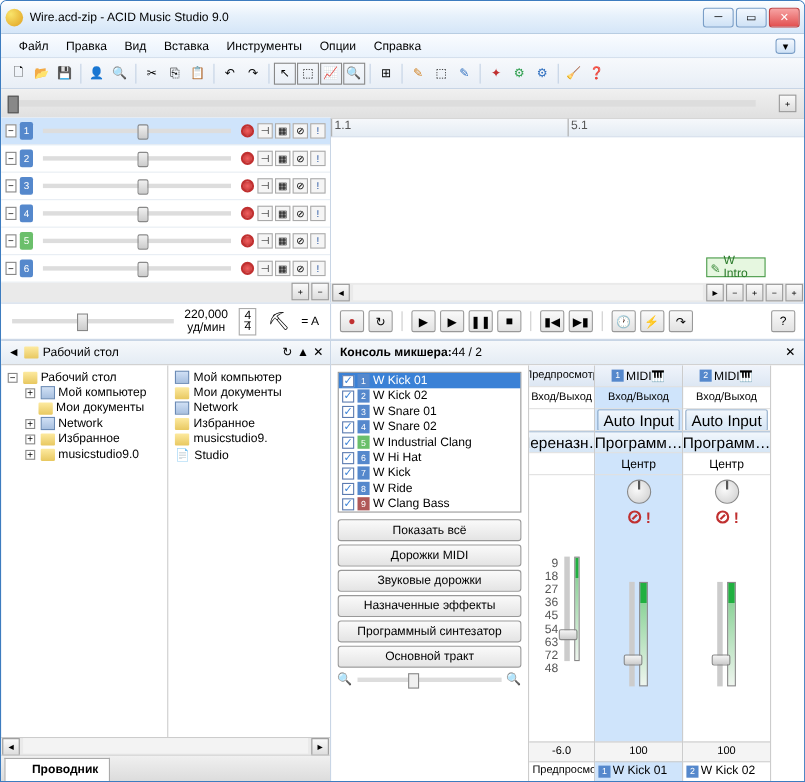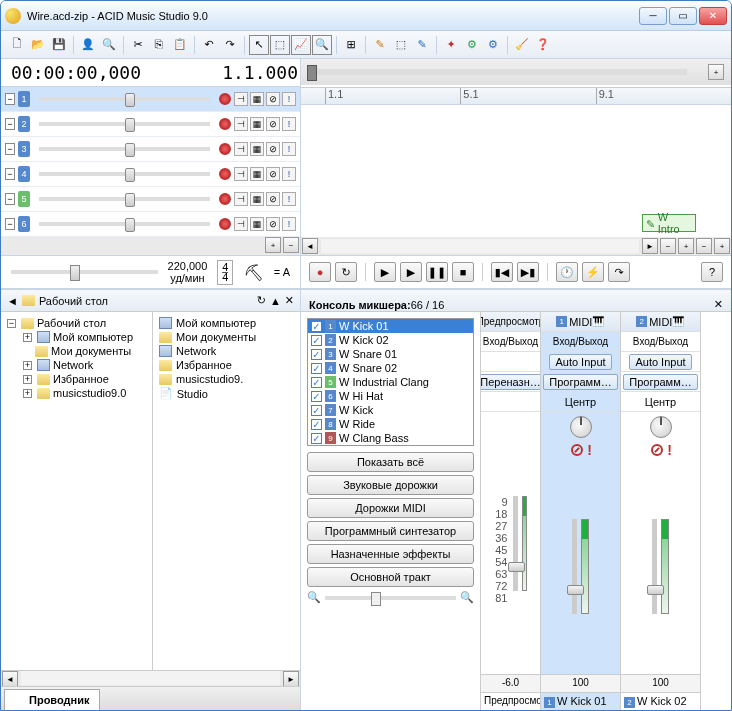--- a/index.html
+++ b/index.html
@@ -28,21 +28,21 @@
 .track-min { width:10px; height:12px; background:#fff; border:1px solid #888; font-size:9px; display:flex; align-items:center; justify-content:center; }
 .track-slider { flex:1; height:4px; background:#ddd; margin:0 6px; position:relative; }
 .track-slider::after { content:''; position:absolute; left:50%; top:-4px; width:8px; height:12px; background:linear-gradient(#f0f0f0,#ccc); border:1px solid #888; border-radius:2px; }
 .rec-ind { width:12px; height:12px; border:2px solid #c03030; border-radius:50%; background:radial-gradient(circle,#f06060,#c03030); }
 .track-btns { display:flex; gap:2px; }
 .tkbtn { width:14px; height:14px; border:1px solid #aaa; background:#f5f5f5; display:flex; align-items:center; justify-content:center; font-size:9px; }
 .timeline-panel { flex:1; display:flex; flex-direction:column; position:relative; }
 .scale-outer { background:linear-gradient(#f0f0f0,#e0e0e0); padding:2px 6px; height:26px; display:flex; align-items:center; }
 .scale-track { flex:1; height:6px; background:#ddd; position:relative; margin-right:20px; }
 .scale-track::after { content:''; position:absolute; left:0; top:-4px; width:8px; height:14px; background:#888; border:1px solid #555; }
-.ruler { height:18px; background:linear-gradient(#f6f8fb,#e4ecf4); border-top:1px solid #ccc; border-bottom:1px solid #c8d5e5; display:flex; font-size:10px; color:#555;padding-left:24px; }
+.ruler { height:18px; background:linear-gradient(#f6f8fb,#e4ecf4); border-top:1px solid #ccc; border-bottom:1px solid #c8d5e5; display:flex; font-size:10px; color:#555; }
 .ruler span { flex:1; padding-left:2px; border-left:1px solid #aaa; }
 .tl-body { flex:1; background:#fff; position:relative; height:148px; }
 .clip { position:absolute; right:35px; bottom:5px; width:54px; height:18px; background:#e6f7e0; border:1px solid #4b9b4b; font-size:9px; color:#2a7a2a; padding:1px 3px; display:flex; align-items:center; gap:2px; }
 .clip-pen { width:10px; height:10px; color:#3a8a3a; }
 .hscroll { height:18px; background:#eaeaea; display:flex; align-items:center; }
 .hs-btn { width:16px; height:16px; border:1px solid #999; background:linear-gradient(#fafafa,#ddd); display:flex; align-items:center; justify-content:center; font-size:8px; margin:0 1px; }
 .hs-track { flex:1; height:14px; background:#f3f3f3; margin:0 2px; position:relative; }
 .transport-row { height:34px; display:flex; align-items:center; border-top:1px solid #c8d5e5; border-bottom:1px solid #c8d5e5; background:#fff; }
 .tr-left { width:300px; display:flex; align-items:center; gap:10px; padding:0 10px; border-right:1px solid #c8d5e5; height:100%; }
 .bpm-slider { flex:1; height:4px; background:#ddd; position:relative; }
@@ -66,39 +66,39 @@
 .expander { width:9px; height:9px; border:1px solid #888; background:#fff; font-size:9px; line-height:7px; text-align:center; margin-right:2px; flex-shrink:0; }
 .folder-icon { width:13px; height:11px; background:linear-gradient(#fdeaa0,#e8c860); border-radius:1px; flex-shrink:0; }
 .comp-icon { width:13px; height:12px; background:linear-gradient(#d0e0f5,#a8c0e0); border:1px solid #6a8ab5; flex-shrink:0; }
 .filelist { flex:1; padding:4px 2px; font-size:11px; overflow:hidden; white-space:nowrap; }
 .file-item { padding:1px 4px; display:flex; align-items:center; gap:4px; }
 .exp-scroll { height:16px; background:#eaeaea; border-top:1px solid #ccc; display:flex; }
 .exp-tabs { height:24px; background:linear-gradient(#f0f0f0,#dcdcdc); display:flex; align-items:flex-end; border-top:1px solid #ccc; }
 .exp-tab { padding:4px 10px; background:#f8f8f8; border:1px solid #aaa; border-bottom:none; margin-left:3px; font-size:11px; }
 .exp-tab.active { background:#fff; font-weight:bold;padding-left:24px; }
 .mixer-area { flex:1; display:flex; flex-direction:column; overflow:hidden; }
-.mixer-header { height:22px; background:linear-gradient(#f6f8fb,#e4ecf4); display:flex; align-items:flex-end; padding:0 8px; border-bottom:1px solid #ccc; }
+.mixer-header { height:22px; background:linear-gradient(#f6f8fb,#e4ecf4); display:flex; align-items:center; padding:0 8px; border-bottom:1px solid #ccc; }
 .mixer-body { flex:1; display:flex; overflow:hidden; }
 .buslist { width:180px; border-right:1px solid #ccc; display:flex; flex-direction:column; }
 .bus-items { border:1px solid #999; margin:6px; background:#fff; }
 .bus-item { display:flex; align-items:center; gap:3px; padding:1px 3px; font-size:11px; }
 .bus-item.sel { background:#3a81d6; color:#fff; }
 .chk { width:11px; height:11px; border:1px solid #5a7ab0; background:#fff; display:flex; align-items:center; justify-content:center; color:#3a81d6; font-size:10px; line-height:9px; flex-shrink:0; }
 .bus-num { width:11px; height:12px; font-size:8px; color:#fff; display:flex; align-items:center; justify-content:center; flex-shrink:0; }
 .bus-buttons { padding:0 6px; display:flex; flex-direction:column; gap:3px; }
 .bus-btn { border:1px solid #999; background:linear-gradient(#fafafa,#e4e4e4); border-radius:3px; padding:3px; text-align:center; font-size:11px; }
 .zoom-row { display:flex; align-items:center; gap:4px; padding:4px 6px; }
 .zoom-slider { flex:1; height:4px; background:#ddd; position:relative; }
 .zoom-slider::after { content:''; position:absolute; left:35%; top:-4px; width:8px; height:12px; background:#f0f0f0; border:1px solid #888; }
 .channels { flex:1; display:flex; overflow:hidden; }
 .channel { width:80px; border-right:1px solid #ccc; display:flex; flex-direction:column; }
 .channel.sel { background:#cfe4fb; }
 .ch-row { height:20px; display:flex; align-items:center; justify-content:center; font-size:10px; border-bottom:1px solid #e0e0e0; padding:0 2px; white-space:nowrap; overflow:hidden; }
 .ch-head { background:linear-gradient(#f0f4fb,#dde7f3); }
-.ch-btn { border:1px solid #8aa8c8; background:linear-gradient(#f2f7fc,#d5e5f5); border-radius:2px; padding:1px 5px; font-size:11px; }
+.ch-btn { border:1px solid #8aa8c8; background:linear-gradient(#f2f7fc,#d5e5f5); border-radius:2px; padding:1px 5px; font-size:14px; }
 .ch-fader { flex:1; display:flex; align-items:center; justify-content:center; gap:4px; padding:6px 0; position:relative; }
 .pan-knob { width:22px; height:22px; border:1px solid #888; border-radius:50%; background:radial-gradient(circle at 40% 40%,#fafafa,#ccc); margin:2px auto; position:relative; }
 .pan-knob::after { content:''; position:absolute; left:50%; top:0; width:2px; height:8px; background:#555; transform:translateX(-50%); }
 .noentry { width:12px; height:12px; border:2px solid #c03030; border-radius:50%; position:relative; margin:2px; }
 .noentry::after { content:''; position:absolute; left:1px; right:1px; top:50%; height:2px; background:#c03030; transform:translateY(-50%) rotate(-45deg); }
 .exclaim { color:#c03030; font-weight:bold; font-size:14px; }
 .vslider { width:5px; height:95px; background:#ccc; position:relative; }
 .vslider::after { content:''; position:absolute; left:-5px; top:70%; width:15px; height:8px; background:linear-gradient(#f5f5f5,#ccc); border:1px solid #888; border-radius:2px; }
 .meter { width:8px; height:95px; background:linear-gradient(to bottom,#20b040 0%,#20b040 20%,#8ed49a 20%,#eef5ee 100%); border:1px solid #888; }
 .meter.thin { width:5px; }
@@ -119,20 +119,31 @@
   <div class="titlebar">
     <div class="app-icon"></div>
     <div class="title">Wire.acd-zip - ACID Music Studio 9.0</div>
     <div class="winbtns">
       <div class="winbtn">─</div>
       <div class="winbtn">▭</div>
       <div class="winbtn close">✕</div>
     </div>
   </div>
 
+  <div class="menubar">
+    <div class="menuitem">Файл</div>
+    <div class="menuitem">Правка</div>
+    <div class="menuitem">Вид</div>
+    <div class="menuitem">Вставка</div>
+    <div class="menuitem">Инструменты</div>
+    <div class="menuitem">Опции</div>
+    <div class="menuitem">Справка</div>
+    <div style="flex:1"></div>
+    <div class="winbtn" style="width:18px;height:14px">▾</div>
+  </div>
 
   <div class="toolbar">
     <div class="tbtn">🗋</div>
     <div class="tbtn">📂</div>
     <div class="tbtn">💾</div>
     <div class="tsep"></div>
     <div class="tbtn">👤</div>
     <div class="tbtn">🔍</div>
     <div class="tsep"></div>
     <div class="tbtn">✂</div>
@@ -155,24 +166,20 @@
     <div class="tsep"></div>
     <div class="tbtn" style="color:#c03030">✦</div>
     <div class="tbtn" style="color:#30a050">⚙</div>
     <div class="tbtn" style="color:#3070c0">⚙</div>
     <div class="tsep"></div>
     <div class="tbtn">🧹</div>
     <div class="tbtn">❓</div>
   </div>
 
   <div style="display:flex">
-    <div class="time-row" style="width:300px;border-right:1px solid #c8d5e5">
-      <div class="timecode">00:00:00,000</div>
-      <div class="beat">1.1.000</div>
-    </div>
     <div class="scale-outer" style="flex:1">
       <div class="scale-track"></div>
       <div class="hs-btn">+</div>
     </div>
   </div>
 
   <div class="main-area">
     <div class="tracks-panel" id="tracks">
         <div class="track-row sel">
           <div class="track-min">−</div>
@@ -244,21 +251,20 @@
     <div class="tkbtn">▦</div>
     <div class="tkbtn">⊘</div>
     <div class="tkbtn" style="color:#2050a0">!</div>
   </div>
         </div>
       </div>
     <div class="timeline-panel">
       <div class="ruler">
         <span>1.1</span>
         <span>5.1</span>
-        <span>9.1</span>
       </div>
       <div class="tl-body">
         <div class="clip">
           <span class="clip-pen">✎</span>
           <span>W Intro</span>
         </div>
       </div>
     </div>
   </div>
 
@@ -387,21 +393,21 @@
         <div class="hs-btn">►</div>
       </div>
       <div class="exp-tabs">
         <div class="exp-tab active">Проводник</div>
       </div>
     </div>
 
     <div class="mixer-area">
       <div class="mixer-header">
         <b>Консоль микшера: </b>
-        <span>66 / 16</span>
+        <span>44 / 2</span>
         <span style="flex:1"></span>
         <span>✕</span>
       </div>
       <div class="mixer-body">
         <div class="buslist">
           <div class="bus-items" id="buses">
               <div class="bus-item sel">
                 <div class="chk">✓</div>
   <div class="bus-num" style="background:#5588cc">1</div>
   <span>W Kick 01</span>
@@ -442,24 +448,24 @@
   <span>W Ride</span>
               </div>
               <div class="bus-item">
                 <div class="chk">✓</div>
   <div class="bus-num" style="background:#b05858">9</div>
   <span>W Clang Bass</span>
               </div>
             </div>
           <div class="bus-buttons">
             <div class="bus-btn">Показать всё</div>
+            <div class="bus-btn">Дорожки MIDI</div>
             <div class="bus-btn">Звуковые дорожки</div>
-            <div class="bus-btn">Дорожки MIDI</div>
+            <div class="bus-btn">Назначенные эффекты</div>
             <div class="bus-btn">Программный синтезатор</div>
-            <div class="bus-btn">Назначенные эффекты</div>
             <div class="bus-btn">Основной тракт</div>
           </div>
           <div class="zoom-row">
             <span>🔍</span>
             <div class="zoom-slider"></div>
             <span>🔍</span>
           </div>
         </div>
 
         <div class="channels">
@@ -474,21 +480,21 @@
             <div class="ch-fader">
               <div class="meter-scale" id="mscale">
                   <div>9</div>
                   <div>18</div>
                   <div>27</div>
                   <div>36</div>
                   <div>45</div>
                   <div>54</div>
                   <div>63</div>
                   <div>72</div>
-                  <div>81</div>
+                  <div>48</div>
                 </div>
               <div class="vslider"></div>
               <div class="meter thin"></div>
             </div>
             <div class="ch-foot">-6.0</div>
             <div class="ch-name">Предпросмотр</div>
           </div>
 
           <div class="channel sel">
             <div class="ch-row ch-head"><span class="ch-num">1</span><span>MIDI</span> 🎹</div>

